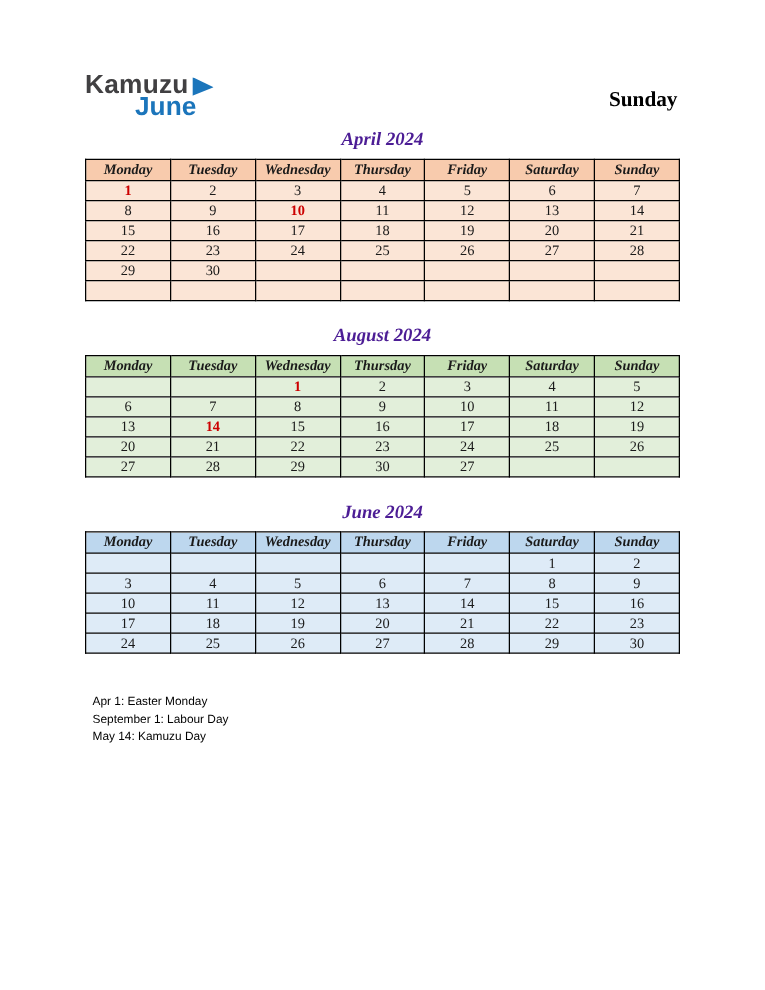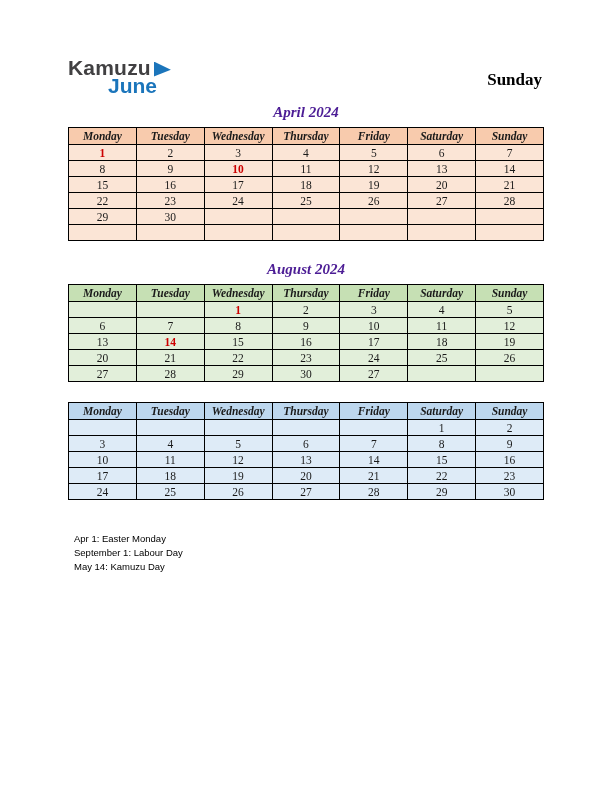--- a/index.html
+++ b/index.html
@@ -192,20 +192,21 @@
               <td style="background: rgb(226, 239, 218);">29</td>
               <td style="background: rgb(226, 239, 218);">30</td>
               <td style="background: rgb(226, 239, 218);">27</td>
               <td style="background: rgb(226, 239, 218);"></td>
               <td style="background: rgb(226, 239, 218);"></td>
             </tr>
           </tbody>
         </table>
       </div>
       <div class="month">
+        <div class="month-title">June 2024</div>
         <table class="cal">
           <thead>
             <tr>
               <th style="background: rgb(189, 215, 238);">Monday</th>
               <th style="background: rgb(189, 215, 238);">Tuesday</th>
               <th style="background: rgb(189, 215, 238);">Wednesday</th>
               <th style="background: rgb(189, 215, 238);">Thursday</th>
               <th style="background: rgb(189, 215, 238);">Friday</th>
               <th style="background: rgb(189, 215, 238);">Saturday</th>
               <th style="background: rgb(189, 215, 238);">Sunday</th>

